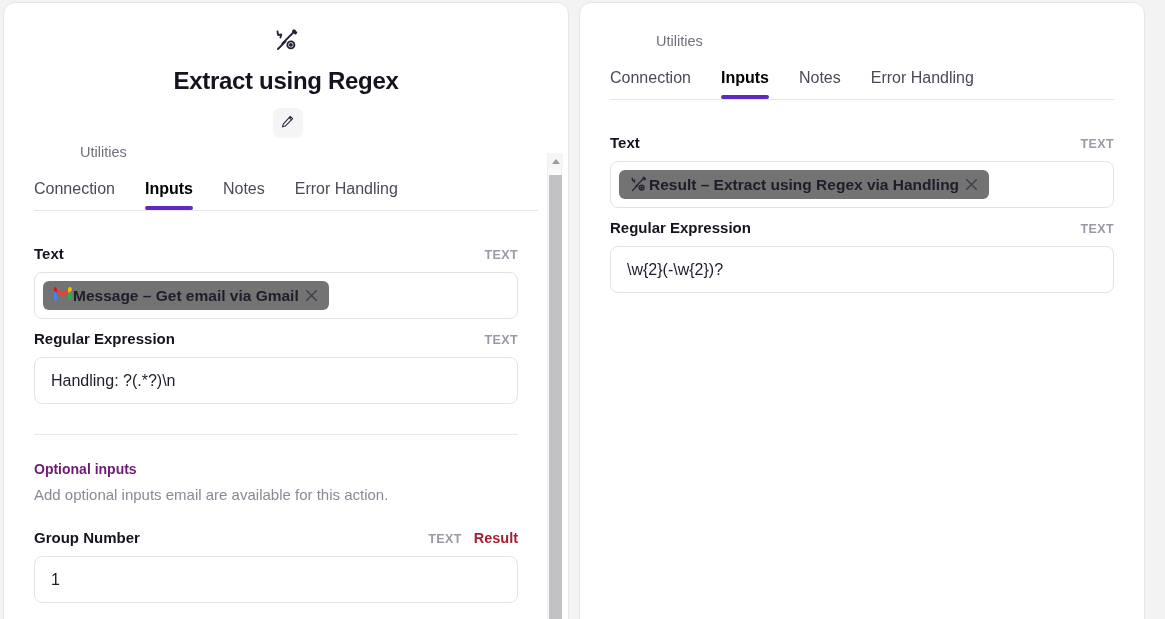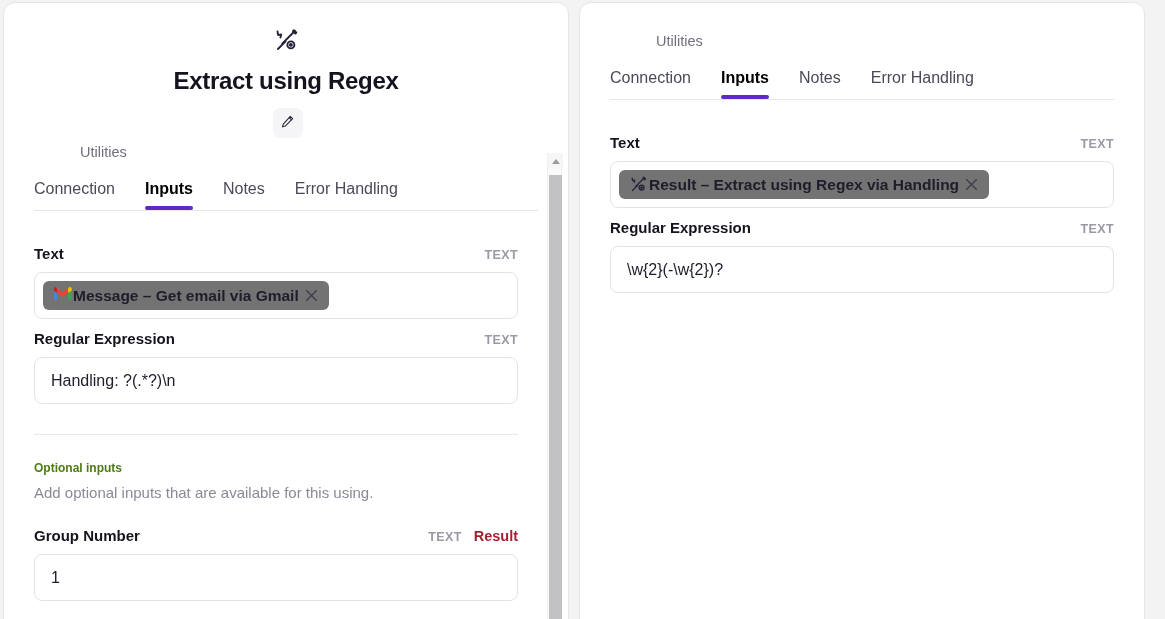--- a/index.html
+++ b/index.html
@@ -217,23 +217,23 @@
   }
 
   
   .divider {
     height: 1px;
     background: #e9e9ec;
     margin: 30px 0 26px 0;
   }
 
   .optional-title {
-    font-size: 12px;
-    font-weight: bold;
-    color: #4d7c0f;
+    font-size: 14px;
+    font-weight: bold;
+    color: #701a75;
   }
 
   .optional-desc {
     margin-top: 9px;
     margin-bottom: 26px;
     font-size: 15px;
     color: #8a8a96;
   }
 
   
@@ -351,21 +351,21 @@
           <span class="field-meta">
             <span class="field-type">TEXT</span>
           </span>
         </div>
         <div class="input-box">Handling: ?(.*?)\n</div>
       </div>
 
       <div class="divider"></div>
 
       <div class="optional-title">Optional inputs</div>
-      <div class="optional-desc">Add optional inputs that are available for this using.</div>
+      <div class="optional-desc">Add optional inputs email are available for this action.</div>
 
       <div class="field">
         <div class="field-head">
           <span class="field-label">Group Number</span>
           <span class="field-meta">
             <span class="field-type">TEXT</span>
             <span class="field-remove">Result</span>
           </span>
         </div>
         <div class="input-box">1</div>

